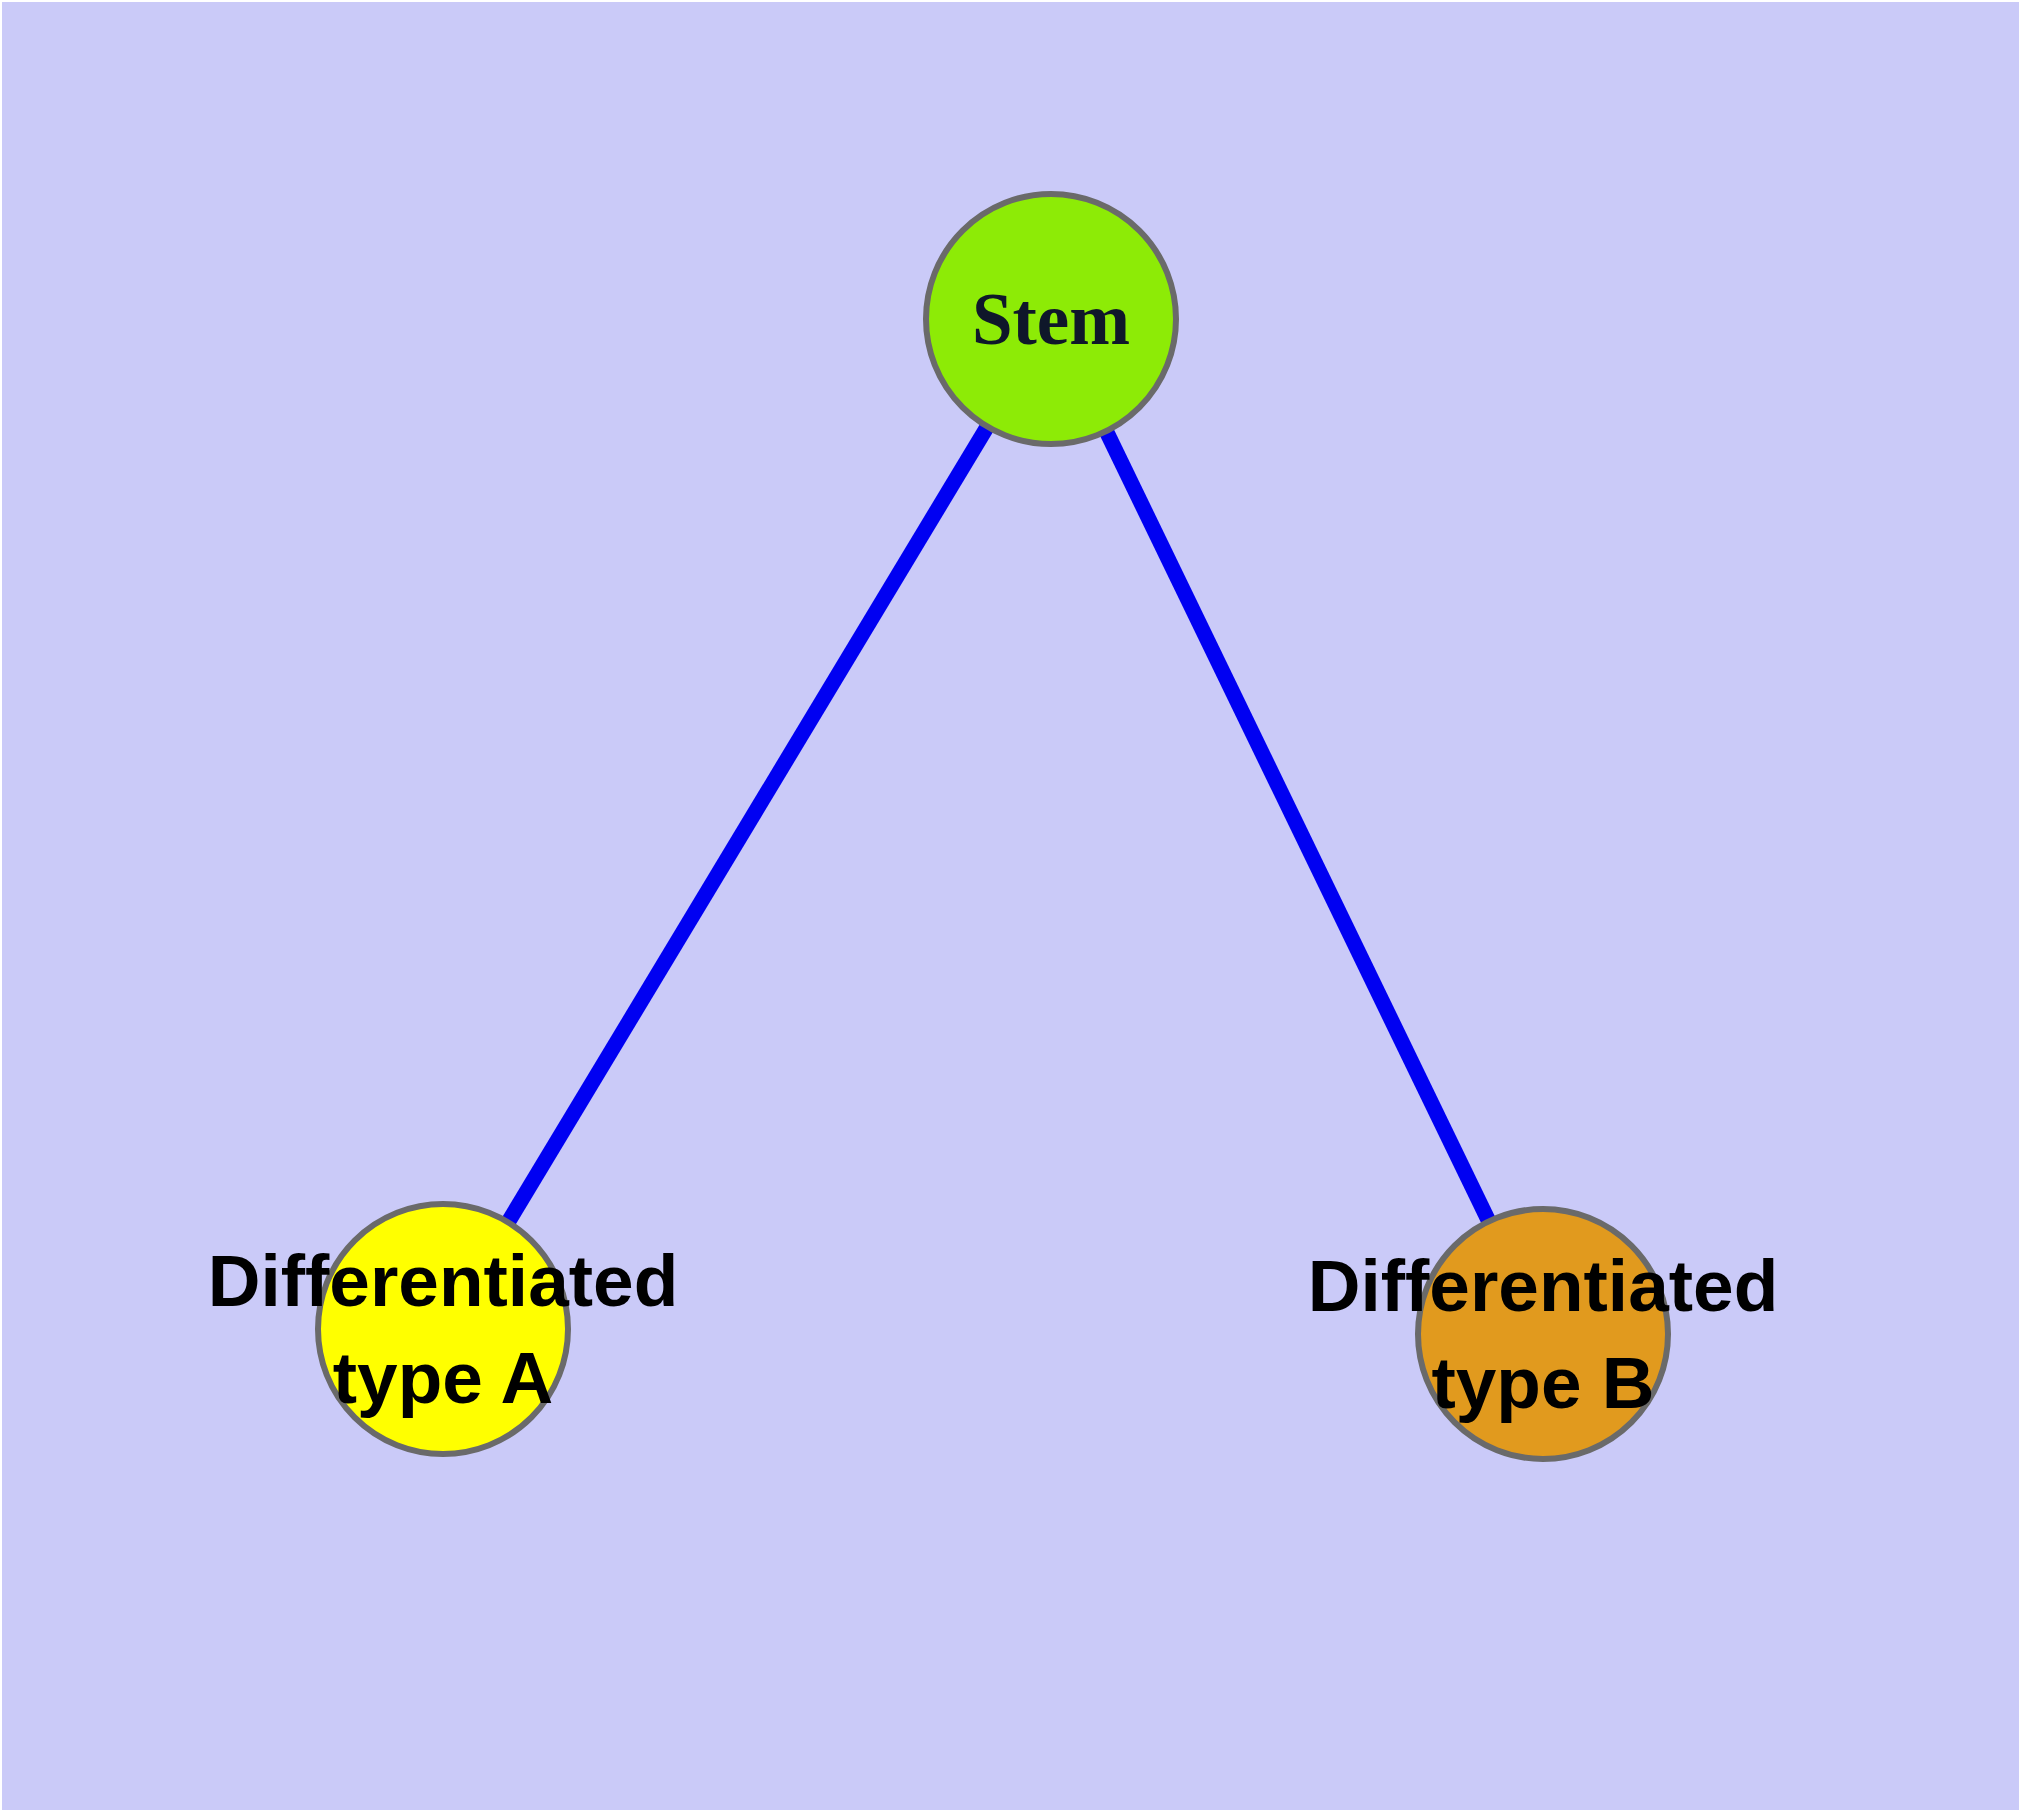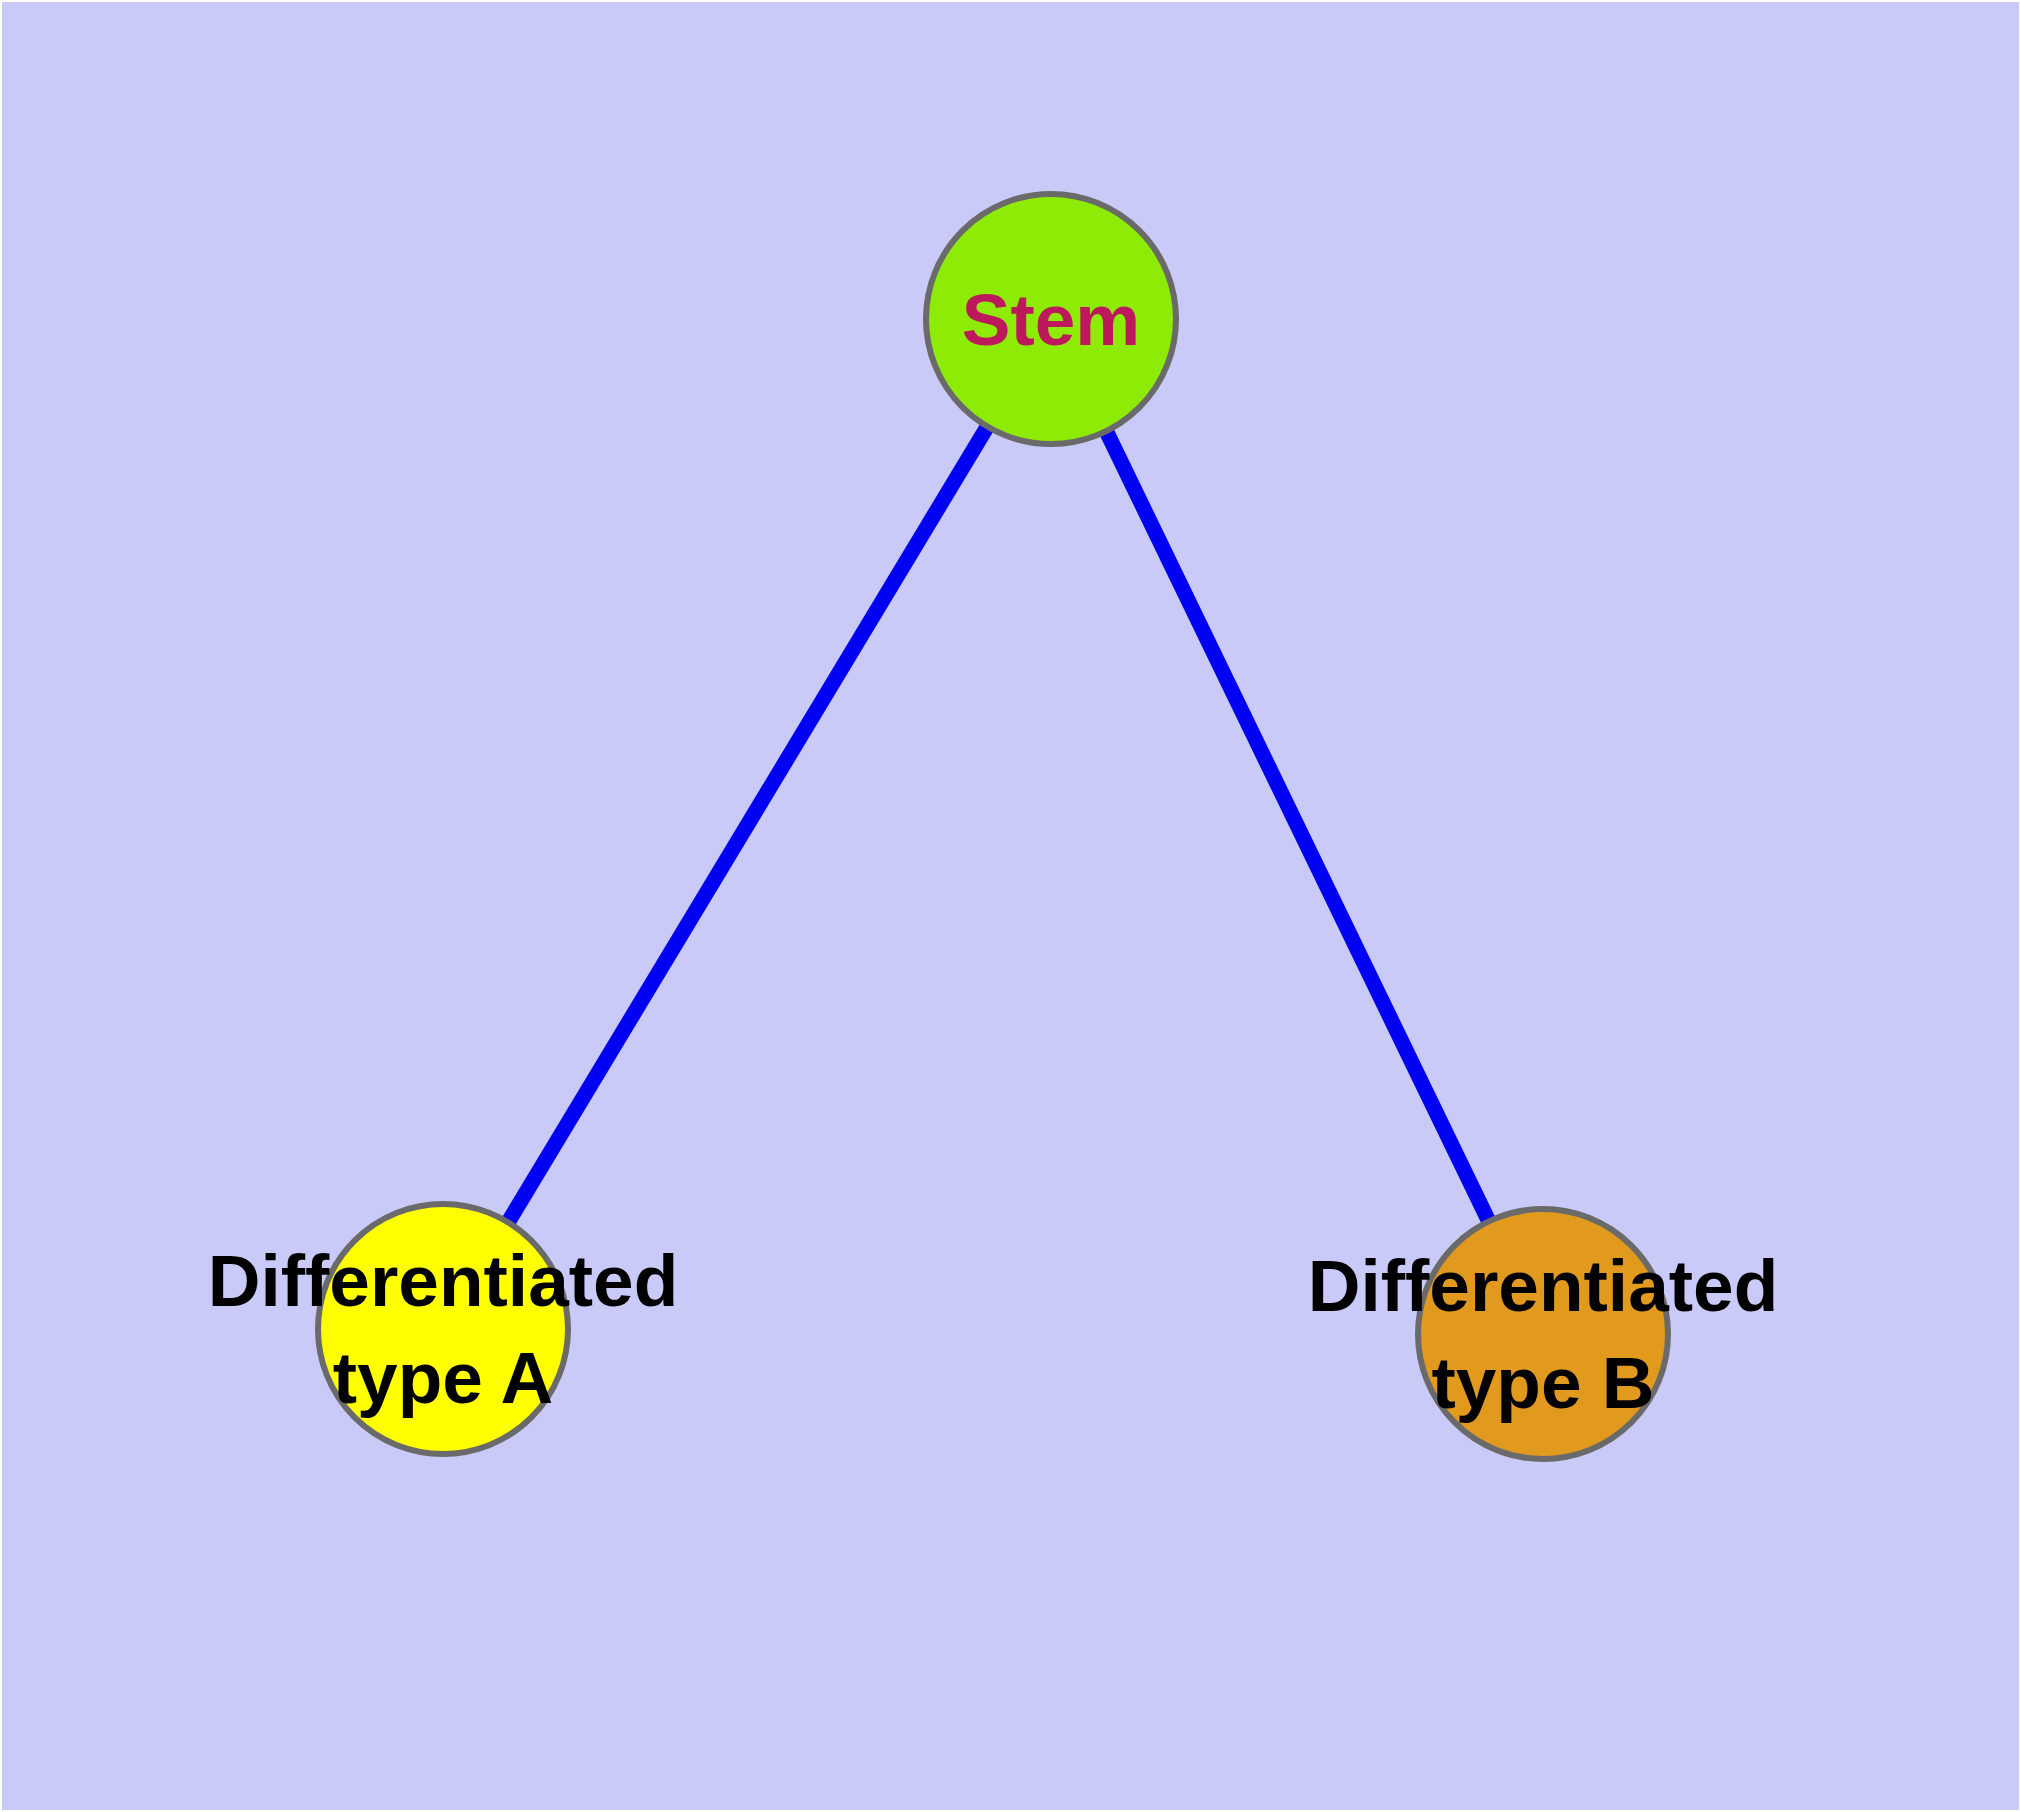--- a/index.html
+++ b/index.html
@@ -54,21 +54,21 @@
 <body>
 
 <div class="canvas" style="background: rgb(202, 202, 248); border-color: rgb(255, 255, 255);">
 
   <svg class="edges-layer" xmlns="http://www.w3.org/2000/svg" viewBox="0 0 2378 2132" width="2015" height="1807">
     <line x1="1238" y1="374" x2="520" y2="1566" stroke="#0000F2" stroke-width="18"></line>
     <line x1="1238" y1="374" x2="1818" y2="1572" stroke="#0000F2" stroke-width="18"></line>
   </svg>
 
   <div class="node" style="left: 1049px; top: 317px; width: 256px; height: 256px; background: rgb(141, 235, 6); border-color: rgb(106, 106, 106); border-width: 6px;">
-    <span class="node-label" style="color: #be185d;">Stem</span>
+    <span class="node-label" style="color: #0f172a; font-family: Liberation Serif, serif;">Stem</span>
   </div>
 
   <div class="node" style="left: 441px; top: 1327px; width: 256px; height: 256px; background: rgb(255, 255, 0); border-color: rgb(106, 106, 106); border-width: 6px;">
     <span class="node-label" style="color: rgb(0, 0, 0);">Differentiated
 type A</span>
   </div>
 
   <div class="node" style="left: 1541px; top: 1332px; width: 256px; height: 256px; background: rgb(225, 154, 30); border-color: rgb(106, 106, 106); border-width: 6px;">
     <span class="node-label" style="color: rgb(0, 0, 0);">Differentiated
 type B</span>

